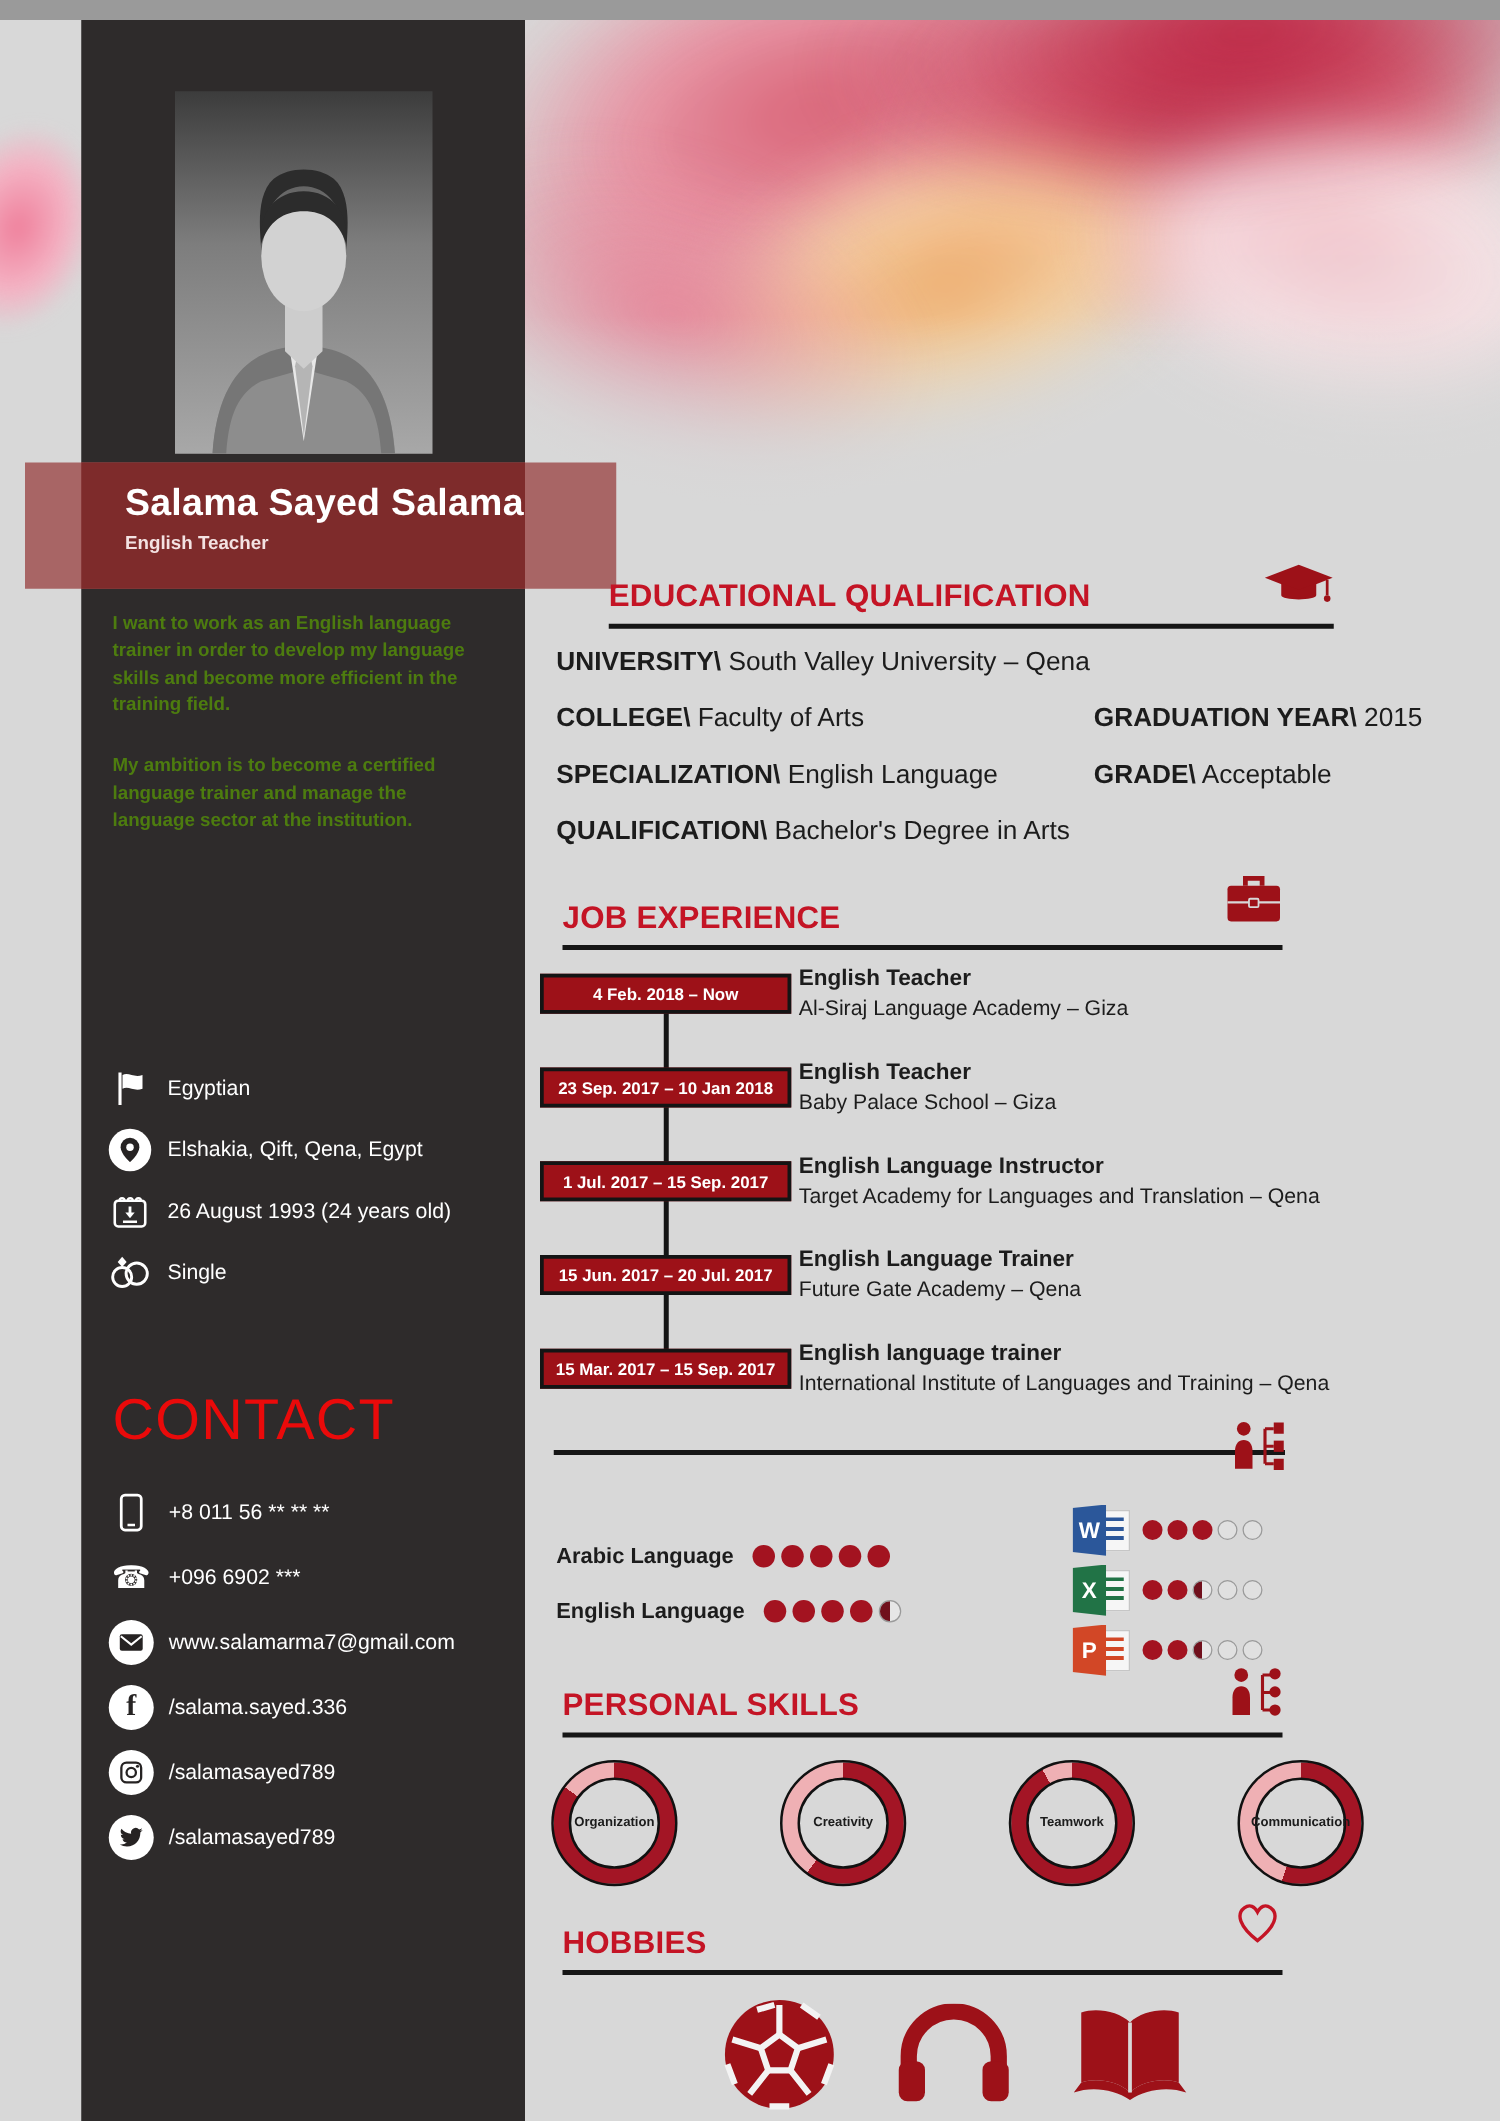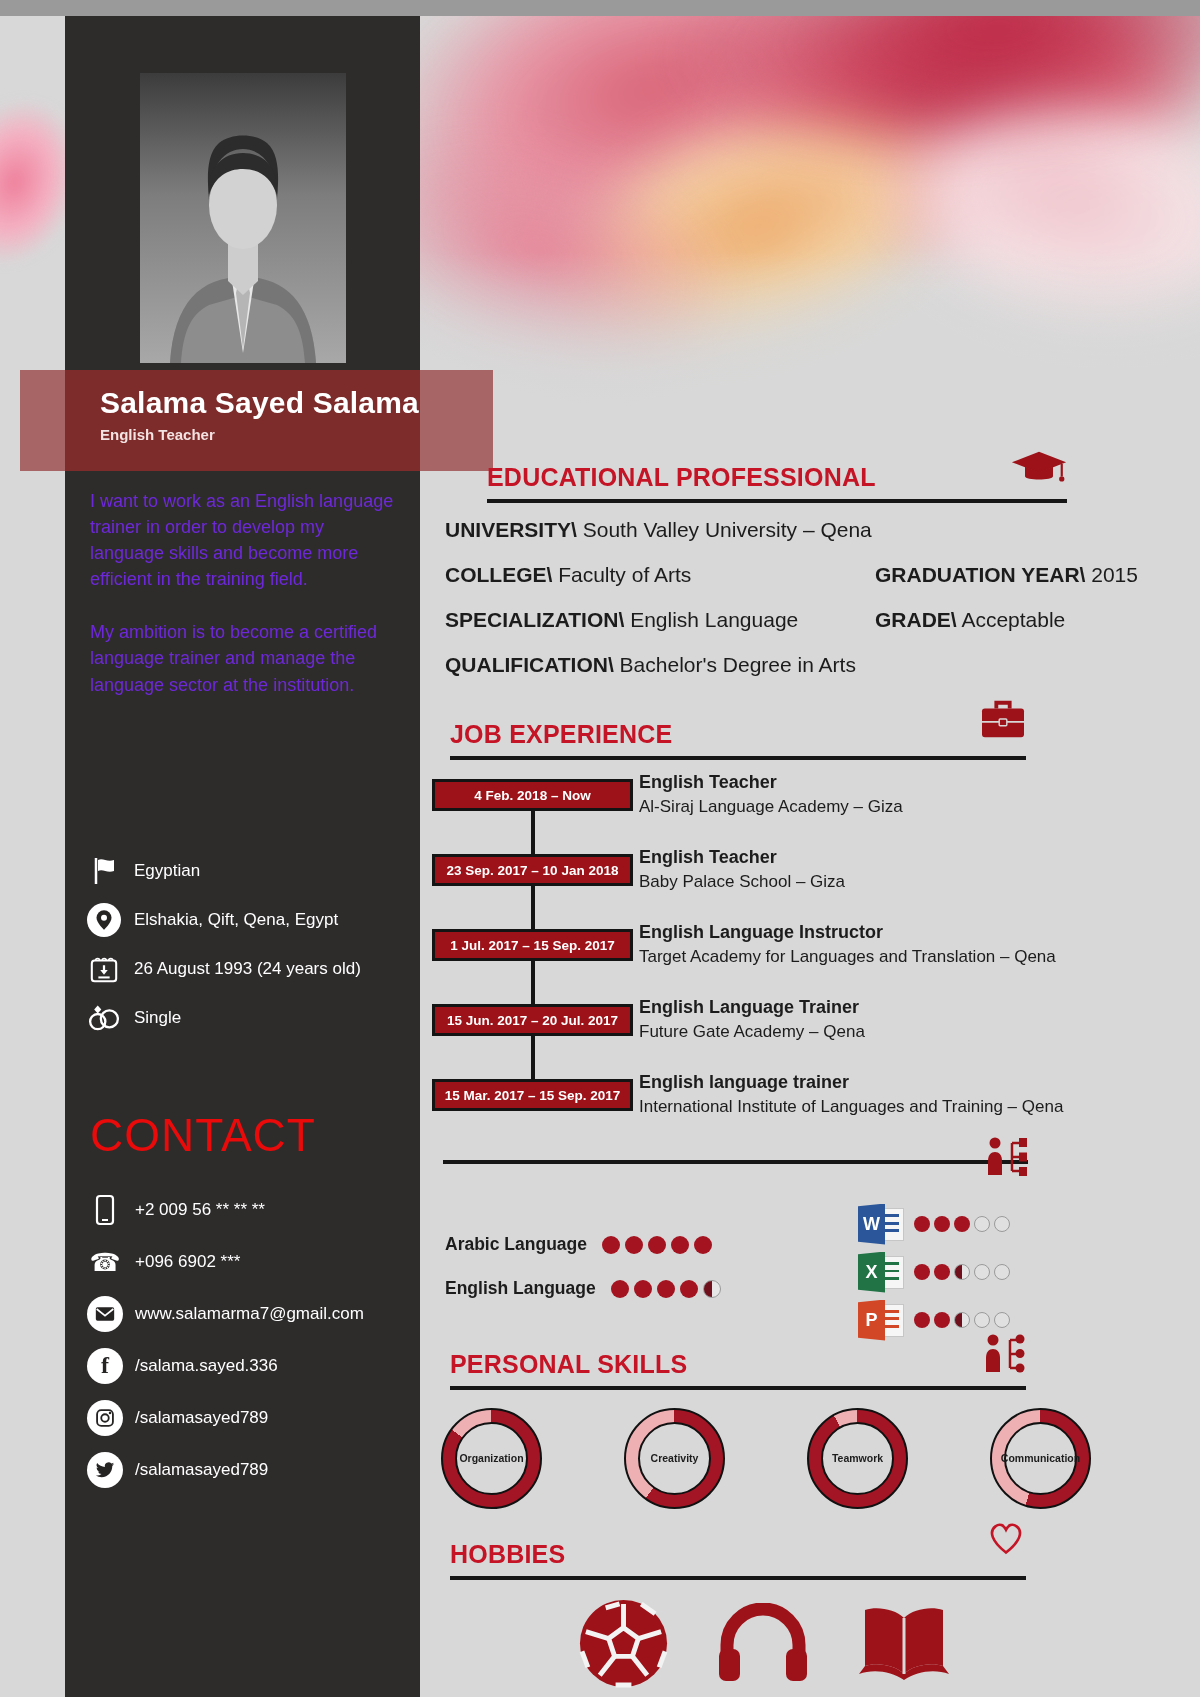--- a/index.html
+++ b/index.html
@@ -26,21 +26,21 @@
   .photo { position:absolute; left:140px; top:57px; width:206px; height:290px; overflow:hidden;
     background:linear-gradient(180deg,#3c3c3c 0%,#7d7d7d 42%,#a8a8a8 100%); }
   
   .banner { position:absolute; left:20px; top:354px; width:473px; height:101px; background:#a86565; }
   .banner .core { position:absolute; left:45px; top:0; width:355px; height:101px; background:#7e2b2b; }
   .banner .txt { position:absolute; left:80px; top:16px; z-index:2; }
   .banner h1 { margin:0; font-size:30px; font-weight:bold; color:#fff; letter-spacing:.2px; }
   .banner .sub { margin-top:6px; font-size:15px; font-weight:bold; color:#f3e2e2; }
   
   .objective { position:absolute; left:90px; top:472px; width:304px; }
-  .objective p { margin:0 0 27px 0; color:#6d28d9; font-size:18px; font-weight:normal; line-height:1.45; }
+  .objective p { margin:0 0 27px 0; color:#4d7c0f; font-size:15px; font-weight:bold; line-height:1.45; }
   
   .pinfo { position:absolute; left:86px; top:838px; width:330px;text-align:center; }
   .prow { display:flex; align-items:center; height:34px; margin-bottom:15px; color:#fff; font-size:17px; }
   .prow .ic { width:36px; height:36px; display:flex; align-items:center; justify-content:center; margin-right:12px; flex:0 0 36px; }
   .contact-h { position:absolute; left:90px; top:1092px; font-size:46px; color:#ea0a0a; font-weight:400; letter-spacing:1px; }
   .clist { position:absolute; left:86px; top:1176px; width:330px; }
   .crow { display:flex; align-items:center; height:36px; margin-bottom:16px; color:#fff; font-size:17px; }
   .crow .ic { width:38px; height:38px; display:flex; align-items:center; justify-content:center; margin-right:11px; flex:0 0 38px; }
   .circ { width:36px; height:36px; border-radius:50%; background:#fff; color:#262323; display:flex; align-items:center; justify-content:center; }
   .fb-f { font-weight:bold; font-size:24px; font-family:"Liberation Serif",serif; line-height:1; margin-top:-2px; }
@@ -184,21 +184,21 @@
 
   <div class="contact-h">CONTACT</div>
   <div class="clist">
     <div class="crow">
       <span class="ic">
         <svg width="22" height="32" viewBox="0 0 22 32">
             <rect x="3" y="2" width="16" height="28" rx="3" fill="none" stroke="#fff" stroke-width="2.2"></rect>
             <path d="M8 26 h6" stroke="#fff" stroke-width="2"></path>
           </svg>
       </span>
-      <span>+2 009 56 ** ** **</span>
+      <span>+8 011 56 ** ** **</span>
     </div>
     <div class="crow">
       <span class="ic uni-ic">☎</span>
       <span>+096 6902 ***</span>
     </div>
     <div class="crow">
       <span class="ic">
         <span class="circ">
             <svg width="20" height="16" viewBox="0 0 24 18">
               <rect x="1" y="1" width="22" height="16" rx="2" fill="#262323"></rect>
@@ -234,21 +234,21 @@
             <svg width="20" height="20" viewBox="0 0 24 24">
               <path d="M23 4.9c-.8.4-1.7.6-2.6.8a4.5 4.5 0 0 0 2-2.5c-.9.5-1.8.9-2.8 1.1a4.5 4.5 0 0 0-7.7 4.1A12.8 12.8 0 0 1 2.6 3.7a4.5 4.5 0 0 0 1.4 6 4.4 4.4 0 0 1-2-.6v.1a4.5 4.5 0 0 0 3.6 4.4 4.5 4.5 0 0 1-2 .1 4.5 4.5 0 0 0 4.2 3.1A9 9 0 0 1 1 18.6a12.7 12.7 0 0 0 6.9 2c8.3 0 12.8-6.9 12.8-12.8v-.6c.9-.6 1.6-1.4 2.3-2.3z" fill="#262323"></path>
             </svg>
           </span>
       </span>
       <span>/salamasayed789</span>
     </div>
   </div>
 
   <div class="sec" id="sec-edu">
-    <h2>EDUCATIONAL PROFESSIONAL</h2>
+    <h2>EDUCATIONAL QUALIFICATION</h2>
     <span class="sec-ic" style="top:-14px;">
       <svg width="56" height="44" viewBox="0 0 64 48">
           <polygon points="32,2 63,14 32,26 1,14" fill="#9d1118"></polygon>
           <path d="M16 19 v11 c0 5 32 5 32 0 v-11 l-16 6 z" fill="#9d1118"></path>
           <path d="M58 16 v14" stroke="#9d1118" stroke-width="2.5"></path>
           <circle cx="58" cy="33" r="3" fill="#9d1118"></circle>
         </svg>
     </span>
     <div class="rule"></div>
   </div>

